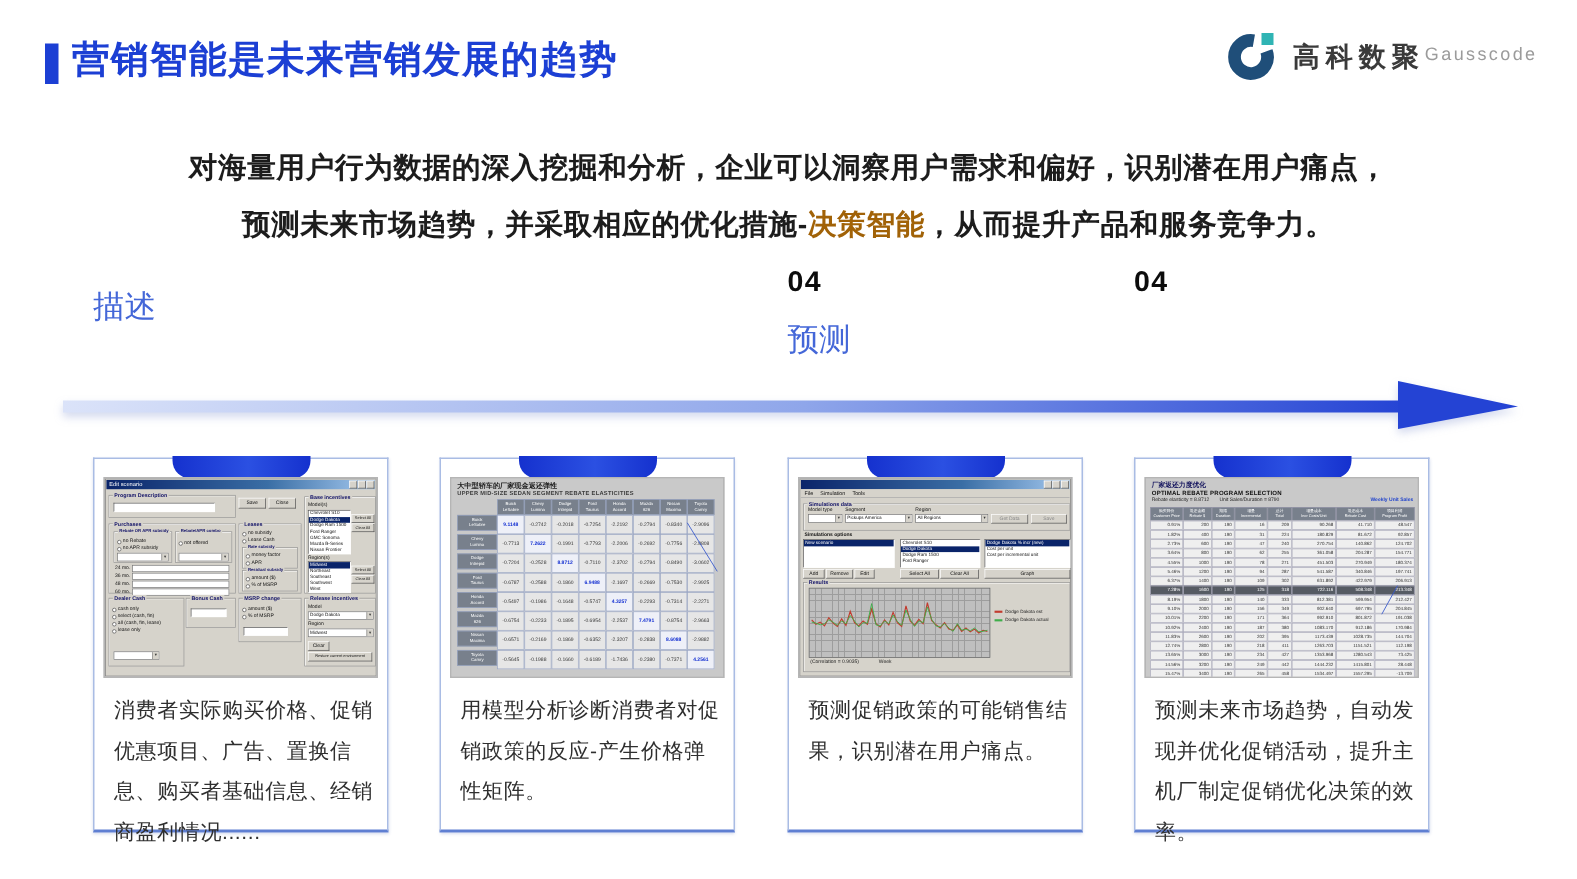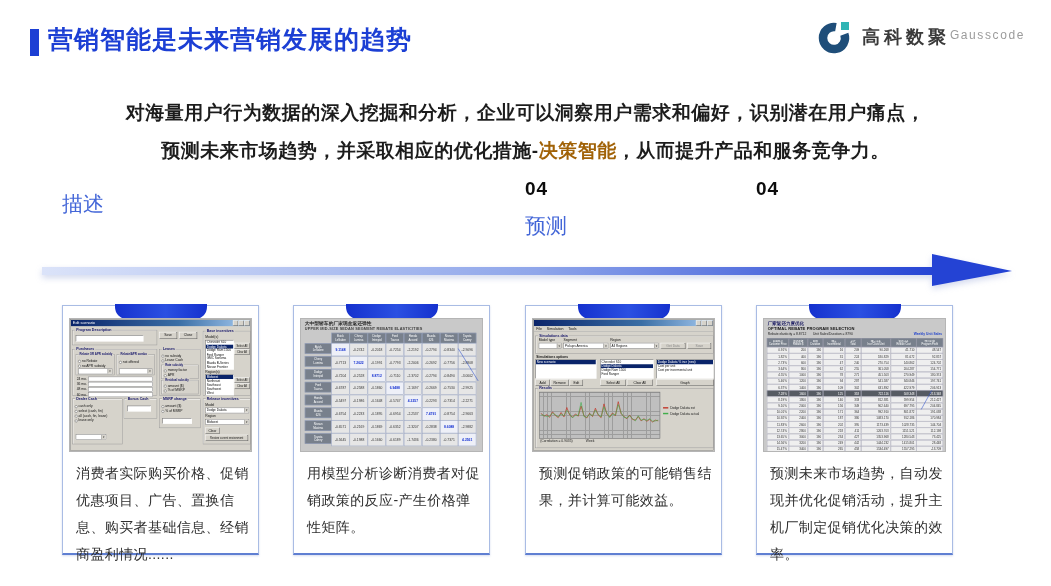--- a/index.html
+++ b/index.html
@@ -462,21 +462,21 @@
             </div>
             <div class="leg-row">
               <span class="leg-swatch" style="background: rgb(63, 174, 74);"></span>
               <span class="leg-label">Dodge Dakota actual</span>
             </div>
           </div>
         <div class="corr">(Correlation = 0.9035)</div>
       </div>
     </div>
   </div>
-  <div class="caption">预测促销政策的可能销售结果，并计算可能效益。</div>
+  <div class="caption">预测促销政策的可能销售结果，识别潜在用户痛点。</div>
 </div>
 
 <div class="card c4">
   <div class="card-tab"></div>
   <div class="shot">
     <div class="shot-inner">
       <div class="paper">
         <div class="opt-t1">厂家返还力度优化</div>
         <div class="opt-t2">OPTIMAL REBATE PROGRAM SELECTION</div>
         <div class="opt-meta">

